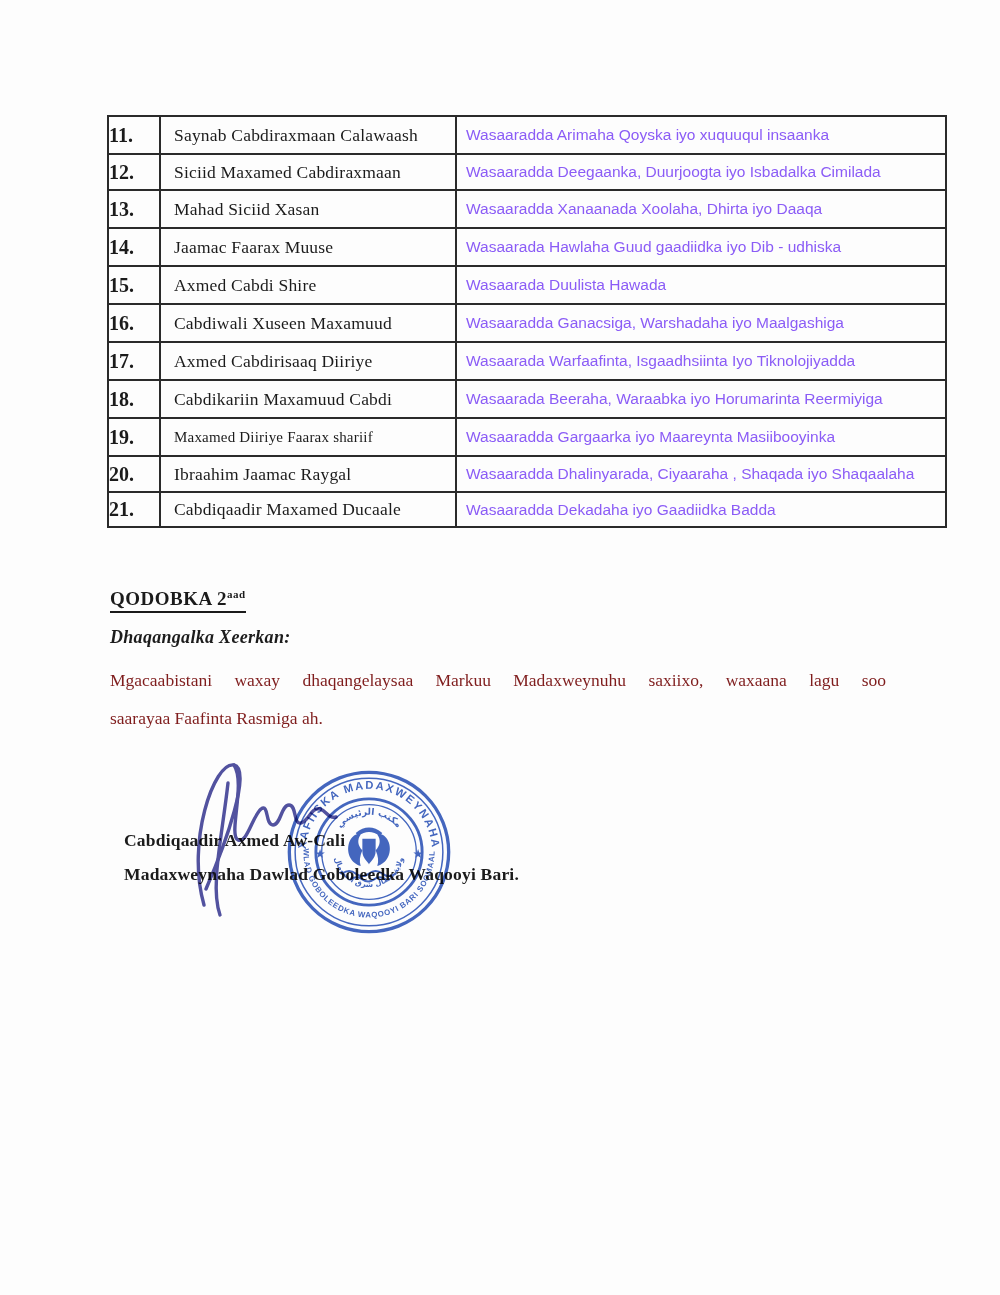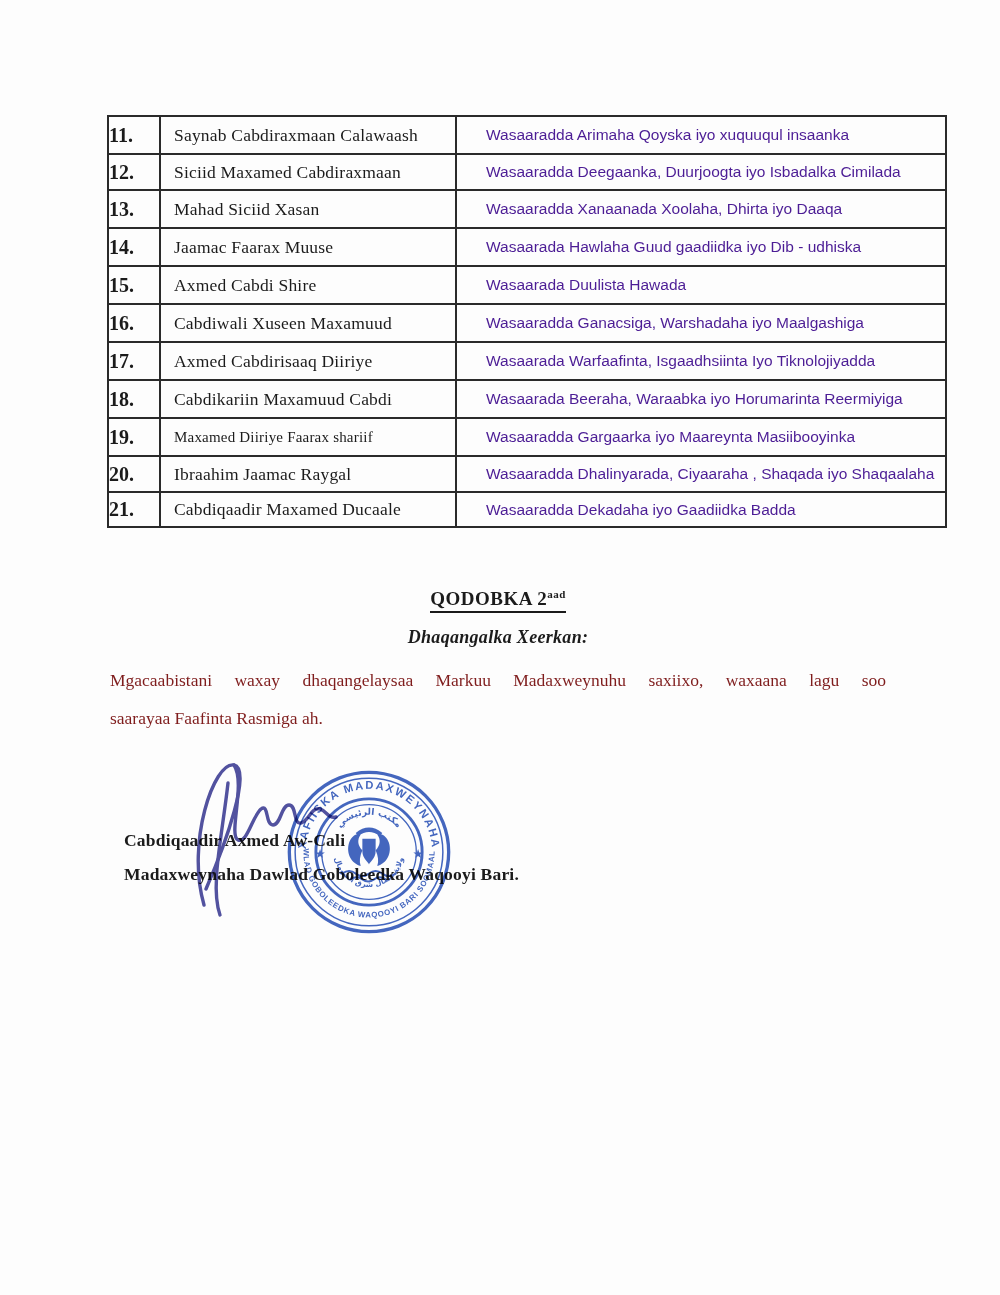--- a/index.html
+++ b/index.html
@@ -31,33 +31,33 @@
     font-weight:bold; text-align:left;
     font-size:20px; font-family:"Liberation Serif", serif;
   }
   td.name {
     padding:4px 18px 4px 13px;
     font-size:17.5px; font-family:"Liberation Serif", serif;
     letter-spacing:0.2px;
   }
   td.name.small { font-size:15px; }
   td.min {
-    padding:5px 8px 5px 29px;
+    padding:5px 8px 5px 9px;
     font-family:"Liberation Sans", sans-serif;
     font-size:15.5px; line-height:1.5;
-    color:#4c1d95;
+    color:#8b5cf6;
   }
   tr.r-std  { height:38px; }
   tr.r-tall { height:36px; }
   tr.r-last { height:33px; }
 
   
   .section {
     position:absolute; left:110px; top:588px; width:776px;
-    text-align:center;
+    text-align:left;
   }
   .heading {
     display:inline-block;
     font-weight:bold; font-size:19px;
     border-bottom:2.5px solid #1b1b1b;
     padding-bottom:1px;
     letter-spacing:0.5px;
   }
   .heading sup { font-size:11px; font-weight:bold; }
   .subheading {

